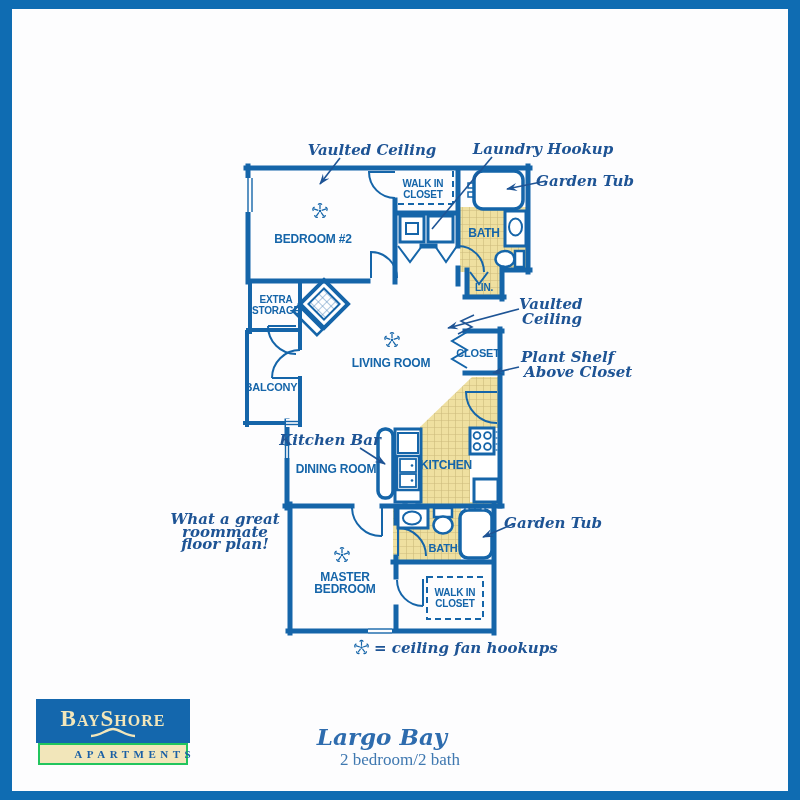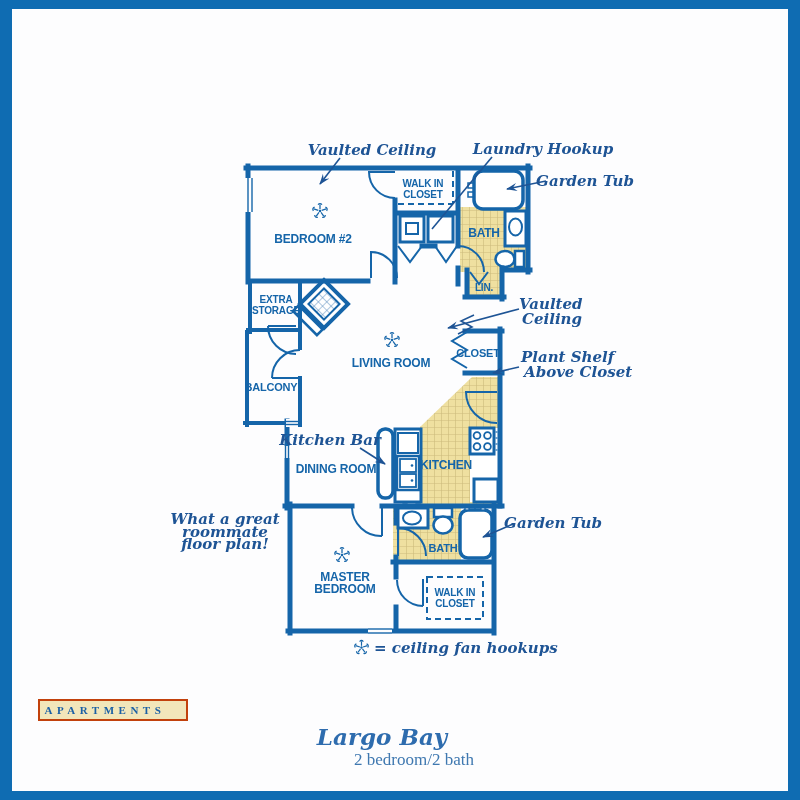--- a/index.html
+++ b/index.html
@@ -14,24 +14,24 @@
   .room-label{font-family:"Liberation Sans",sans-serif;font-weight:bold;fill:#1565a9;letter-spacing:-0.2px;text-anchor:middle;}
   .rl12{font-size:12px;} .rl11{font-size:11px;} .rl10{font-size:10px;}
   .note{font-family:"DejaVu Serif",serif;font-style:italic;font-weight:bold;font-size:15px;fill:#1e5495;}
   .mid{text-anchor:middle;}
   .leader{stroke:#1e5495;stroke-width:1.6;fill:none;}
   #logo{position:absolute;left:36px;top:699px;width:154px;}
   #logo-box{background:#1467ad;height:44px;display:flex;flex-direction:column;align-items:center;justify-content:center;position:relative;}
   #logo-name{font-family:"Liberation Serif",serif;font-weight:bold;color:#f2e6ba;line-height:1;letter-spacing:1px;margin-top:2px;}
   #logo-name .big{font-size:23px;} #logo-name .sm{font-size:16px;}
   #logo-wave{display:block;margin-top:-3px;}
-  #logo-band{background:#f2e6ba;border:2px solid #c2410c;height:18px;margin:0 2px;display:flex;align-items:center;}
+  #logo-band{background:#f2e6ba;border:2px solid #22c55e;height:18px;margin:0 2px;display:flex;align-items:center;justify-content:center;padding-left:39px;}
   #logo-band span{font-family:"Liberation Serif",serif;font-weight:bold;font-size:11px;color:#1a5fa5;letter-spacing:4.5px;text-indent:4.5px;}
   #footer-title{position:absolute;left:232px;top:723px;width:300px;text-align:center;font-family:"DejaVu Serif",serif;font-style:italic;font-weight:bold;font-size:23px;color:#2e6cae;}
-  #footer-sub{position:absolute;left:264px;top:750px;width:300px;text-align:center;font-family:"Liberation Serif",serif;font-size:17px;color:#3f78b0;}
+  #footer-sub{position:absolute;left:250px;top:750px;width:300px;text-align:center;font-family:"Liberation Serif",serif;font-size:17px;color:#3f78b0;}
 </style>
 </head>
 <body>
 
 <div id="frame"></div>
 
 <svg id="plan-svg" width="800" height="800" viewBox="0 0 800 800" xmlns="http://www.w3.org/2000/svg">
   <defs>
     <pattern id="tile" width="7" height="7" patternUnits="userSpaceOnUse">
       <rect width="7" height="7" fill="#efe0a0"></rect>
@@ -231,19 +231,25 @@
     <text class="note mid" x="553" y="528">Garden Tub</text>
     <line class="leader" x1="513" y1="524" x2="483" y2="537" marker-end="url(#arr)"></line>
     <text class="note mid" x="225" y="524">What a great</text>
     <text class="note mid" x="225" y="537">roommate</text>
     <text class="note mid" x="225" y="549">floor plan!</text>
     <text class="note" x="374" y="653">= ceiling fan hookups</text>
   </g>
 </svg>
 
 <div id="logo">
+  <div id="logo-box">
+    <div id="logo-name"><span class="big">B</span><span class="sm">AY</span><span class="big">S</span><span class="sm">HORE</span></div>
+    <svg id="logo-wave" width="50" height="11" viewBox="0 0 50 11">
+      <path d="M3,9 C13,9 18,2 25,2 C32,2 37,9 47,9" stroke="#f2e6ba" stroke-width="2.4" fill="none"></path>
+    </svg>
+  </div>
   <div id="logo-band">
     <span>APARTMENTS</span>
   </div>
 </div>
 
 <div id="footer-title">Largo Bay</div>
 <div id="footer-sub">2 bedroom/2 bath</div>
 
 </body></html>

